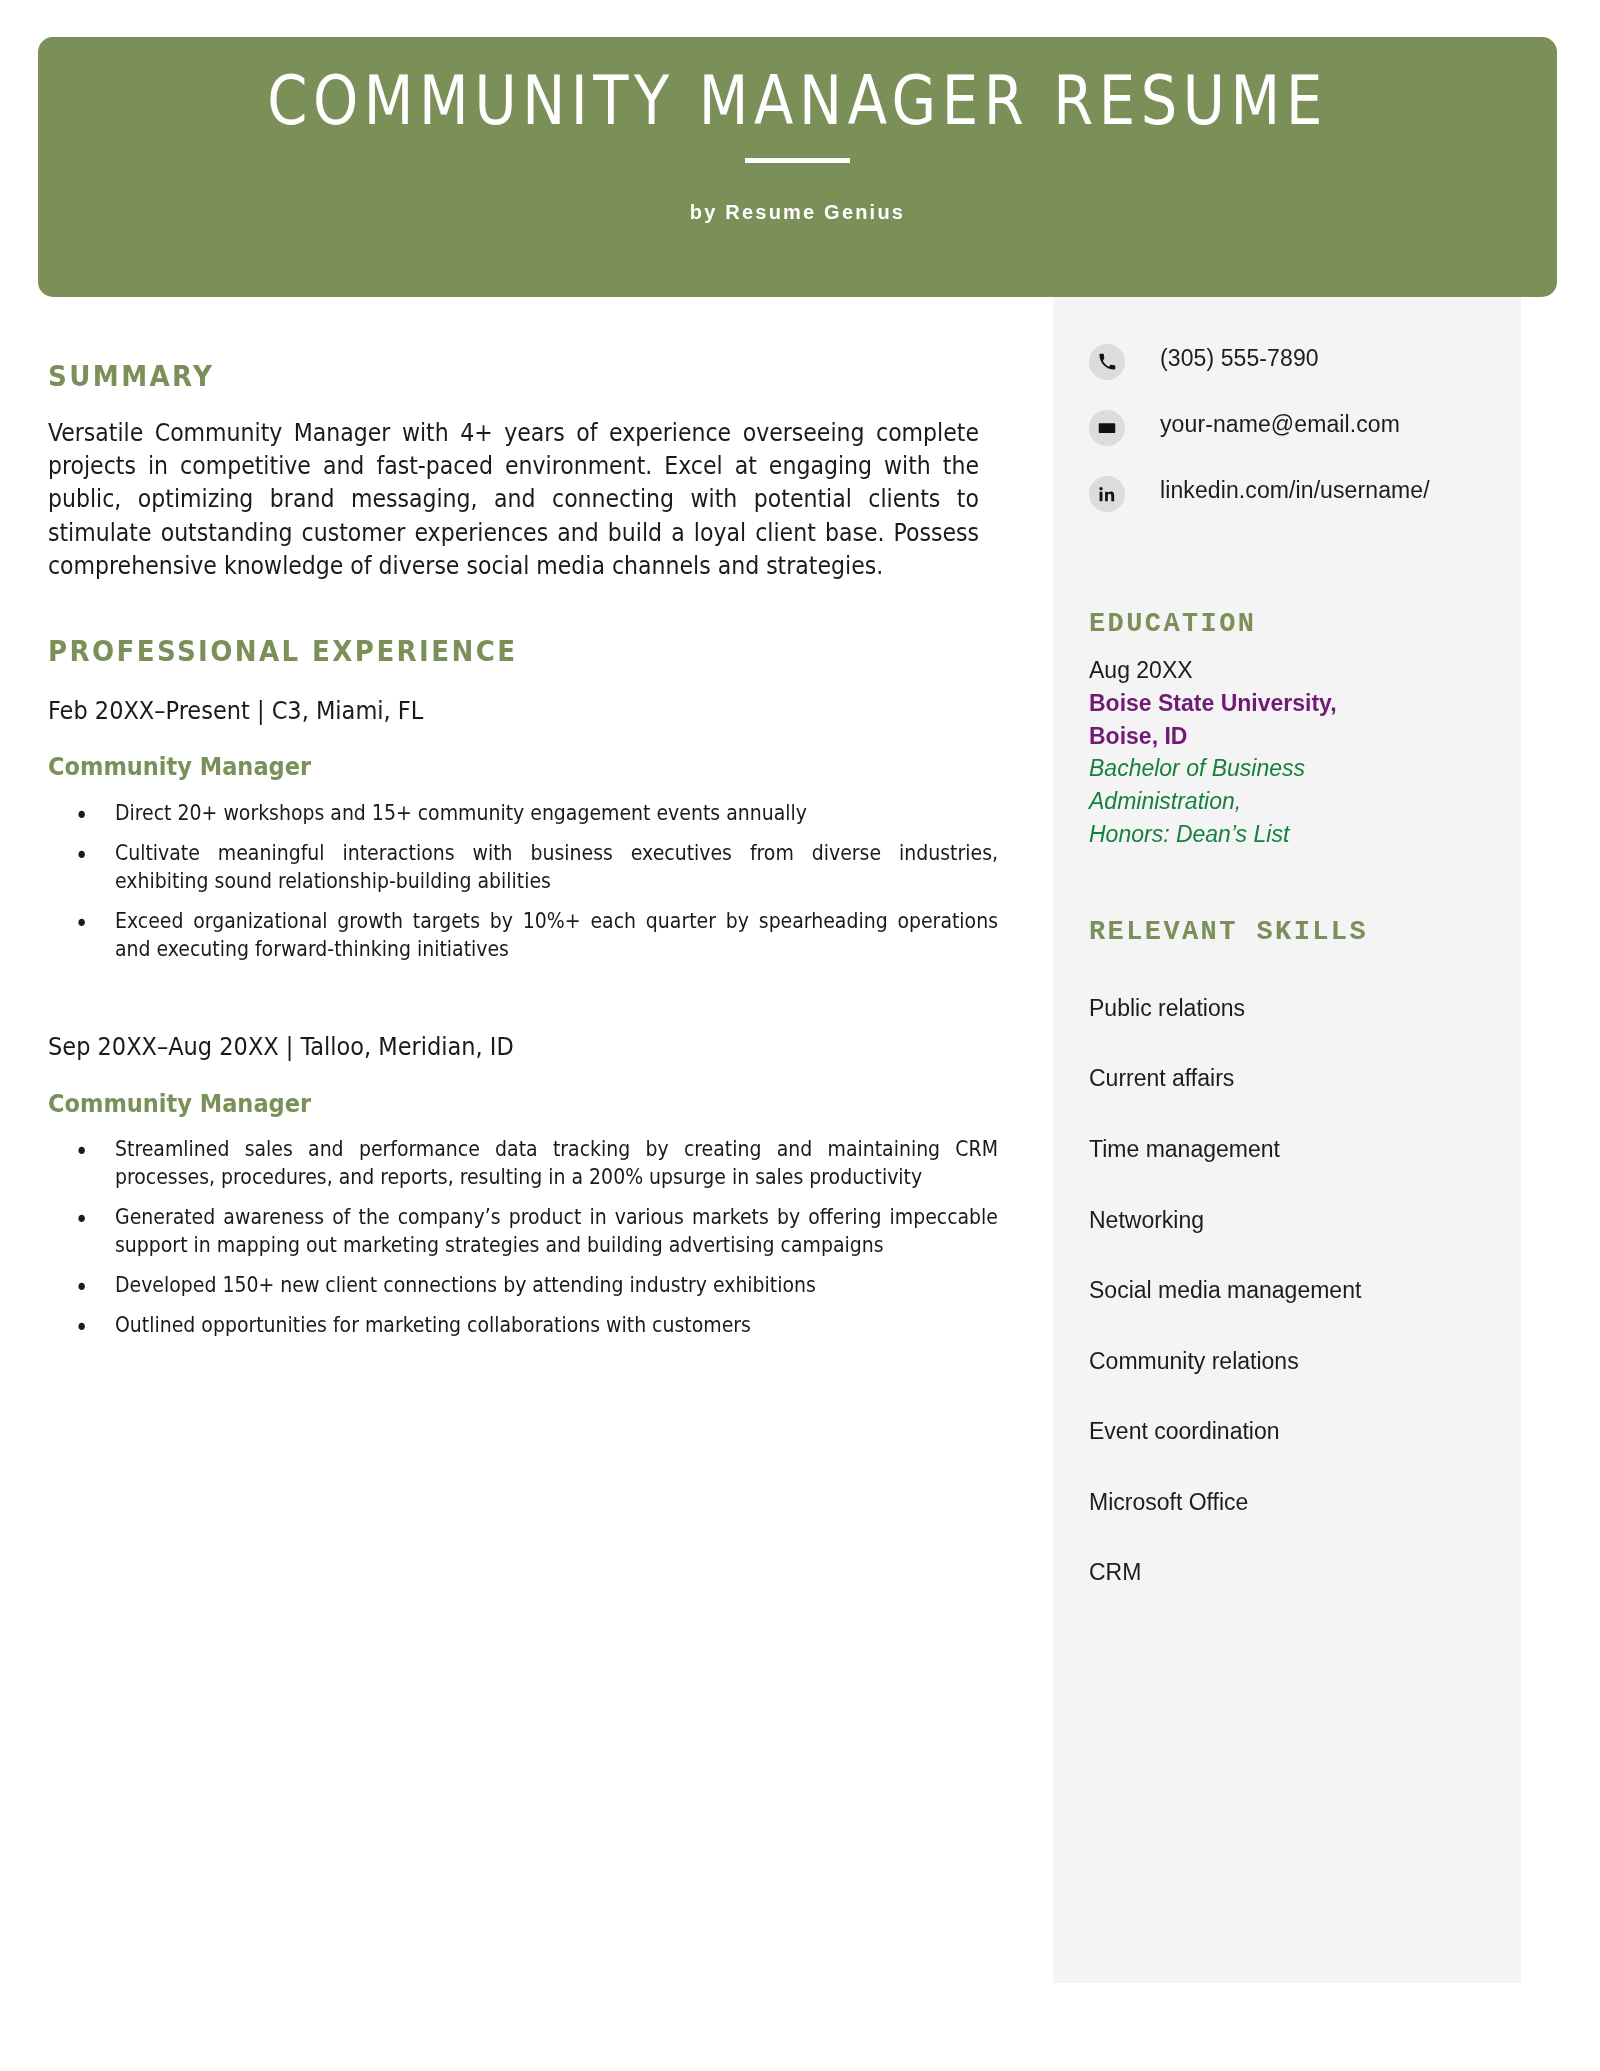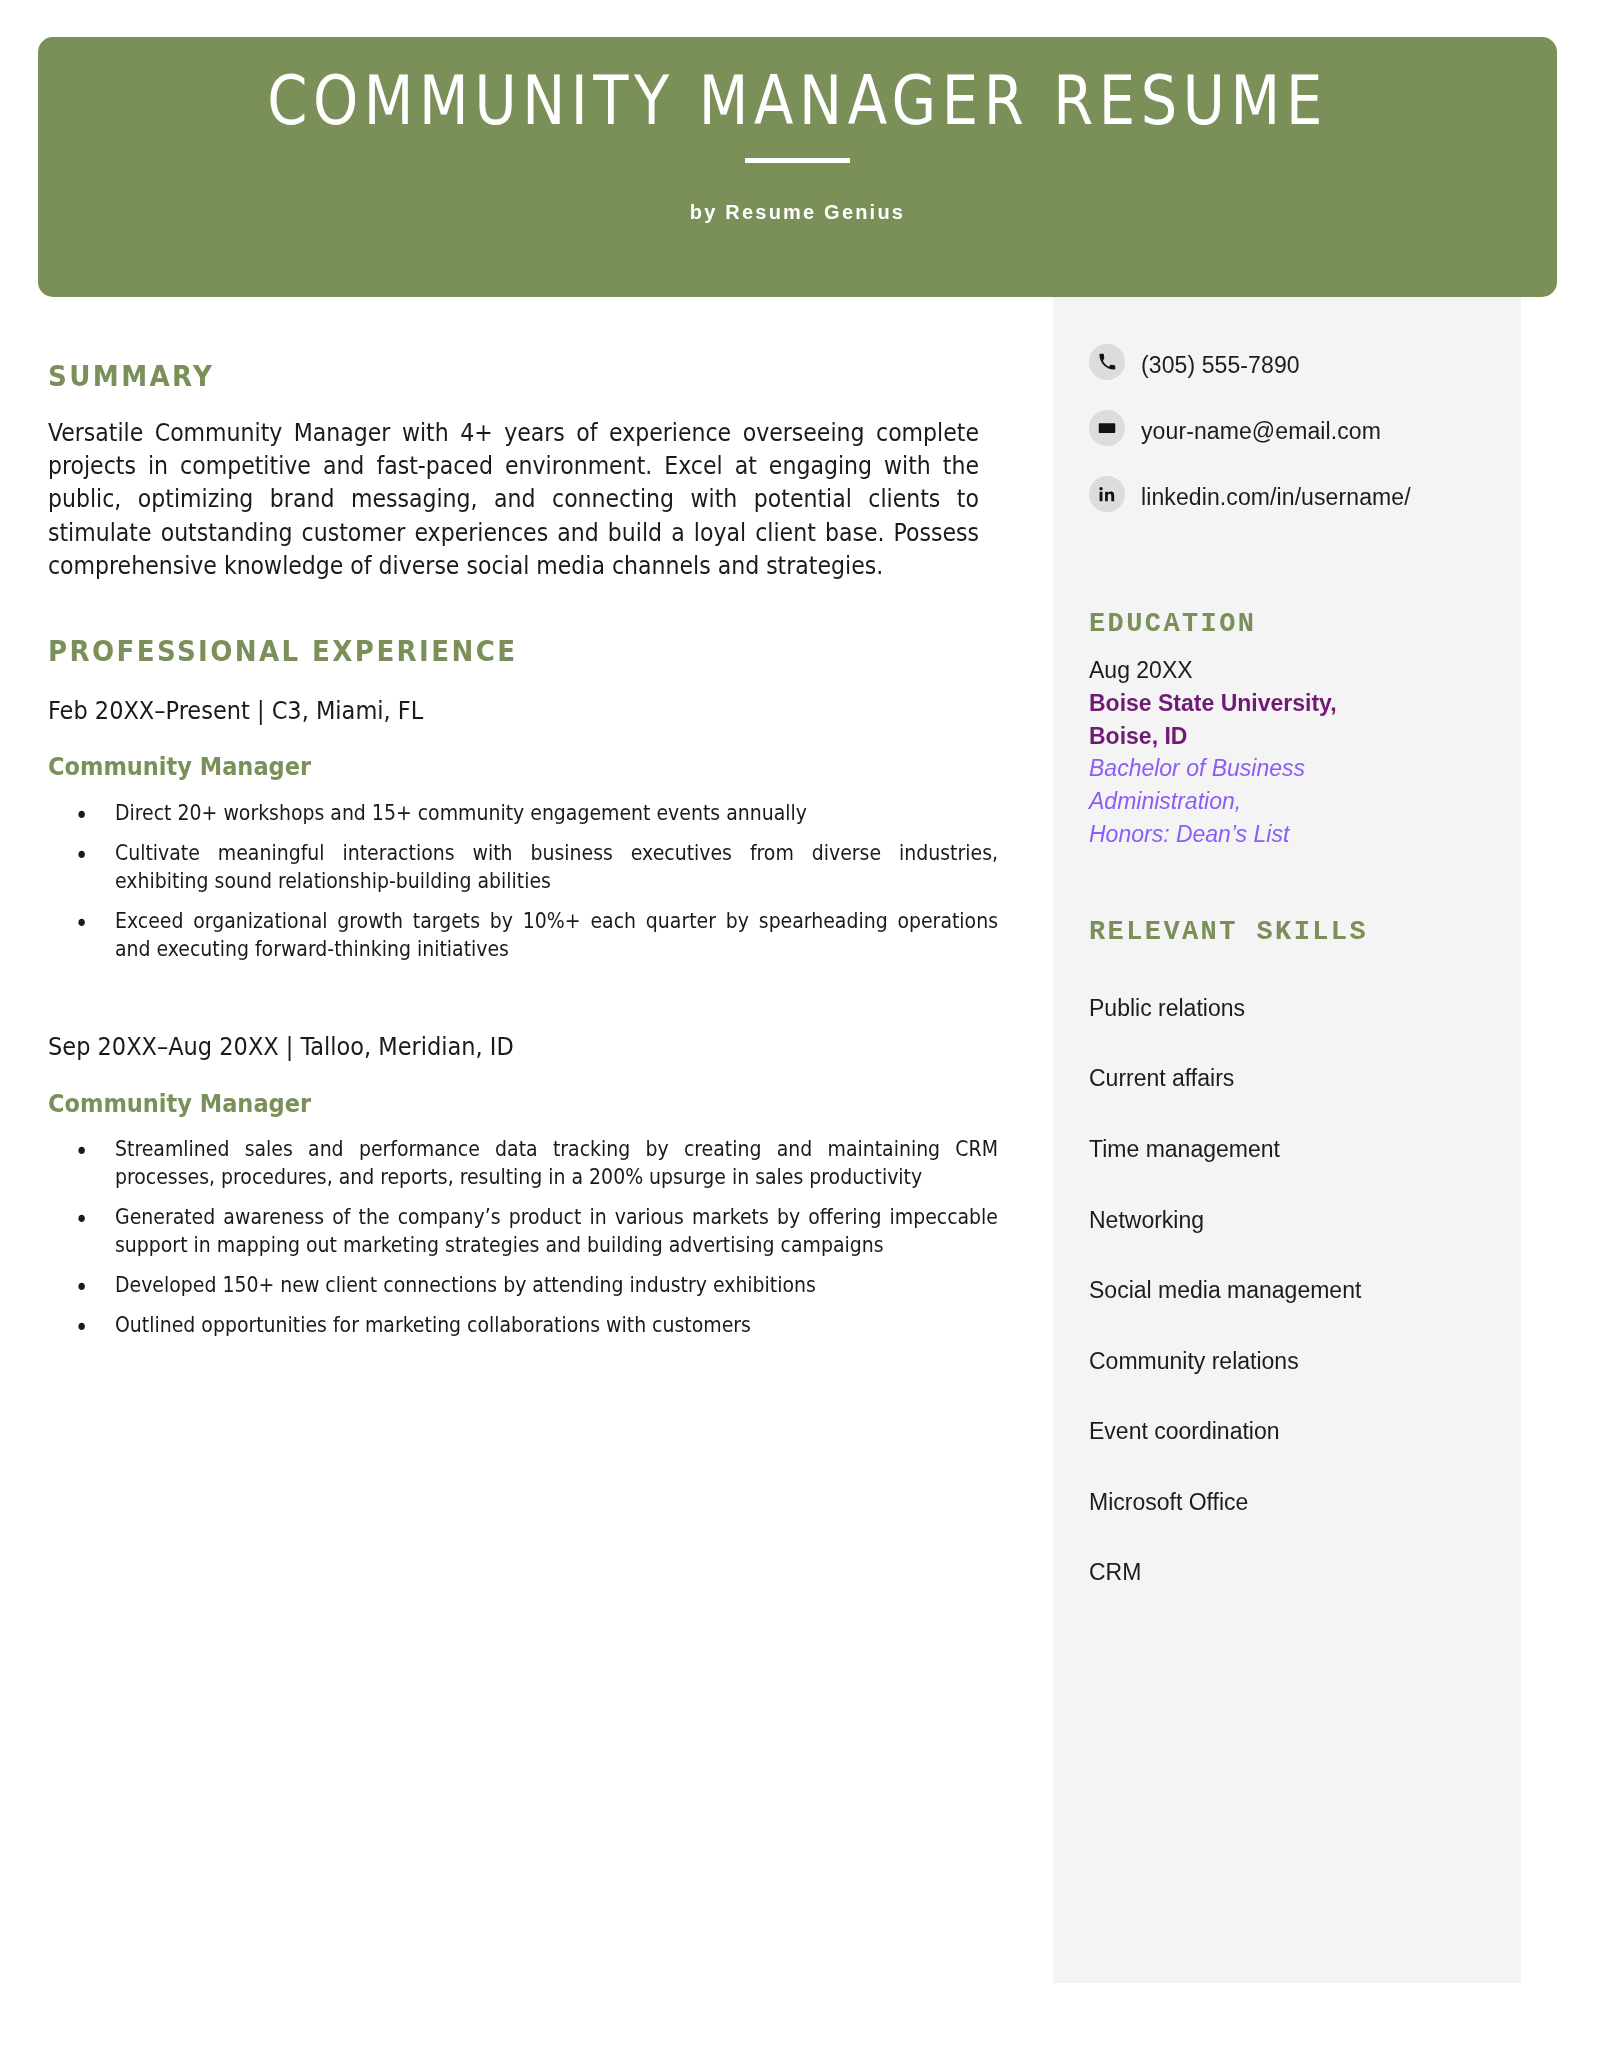--- a/index.html
+++ b/index.html
@@ -72,22 +72,23 @@
     width: 468px;
     height: 1686px;
     background: #f4f4f5;
     box-sizing: border-box;
     padding: 47px 36px 0 36px;
   }
 
   .contact-list { margin: 0; padding: 0; list-style: none; }
   .contact-row {
     display: flex;
-    align-items: flex-end;
+    align-items: flex-start;
     margin-bottom: 30px;
+    gap: 19px;
   }
   .contact-icon {
     flex: 0 0 auto;
     width: 36px;
     height: 36px;
     border-radius: 50%;
     background: #dcdcdc;
     display: flex;
     align-items: center;
     justify-content: center;
@@ -118,21 +119,21 @@
   }
   .edu-school {
     font-size: 23px;
     font-weight: 700;
     color: #701a75;
     line-height: 1.42;
   }
   .edu-degree {
     font-size: 23px;
     font-style: italic;
-    color: #8b5cf6;
+    color: #15803d;
     line-height: 1.42;
   }
 
   .skills-list { margin: 0; padding: 0; list-style: none; }
   .skill-item {
     font-size: 23px;
     color: #1c1c1c;
     line-height: 1.2;
     margin-bottom: 43px;
   }

